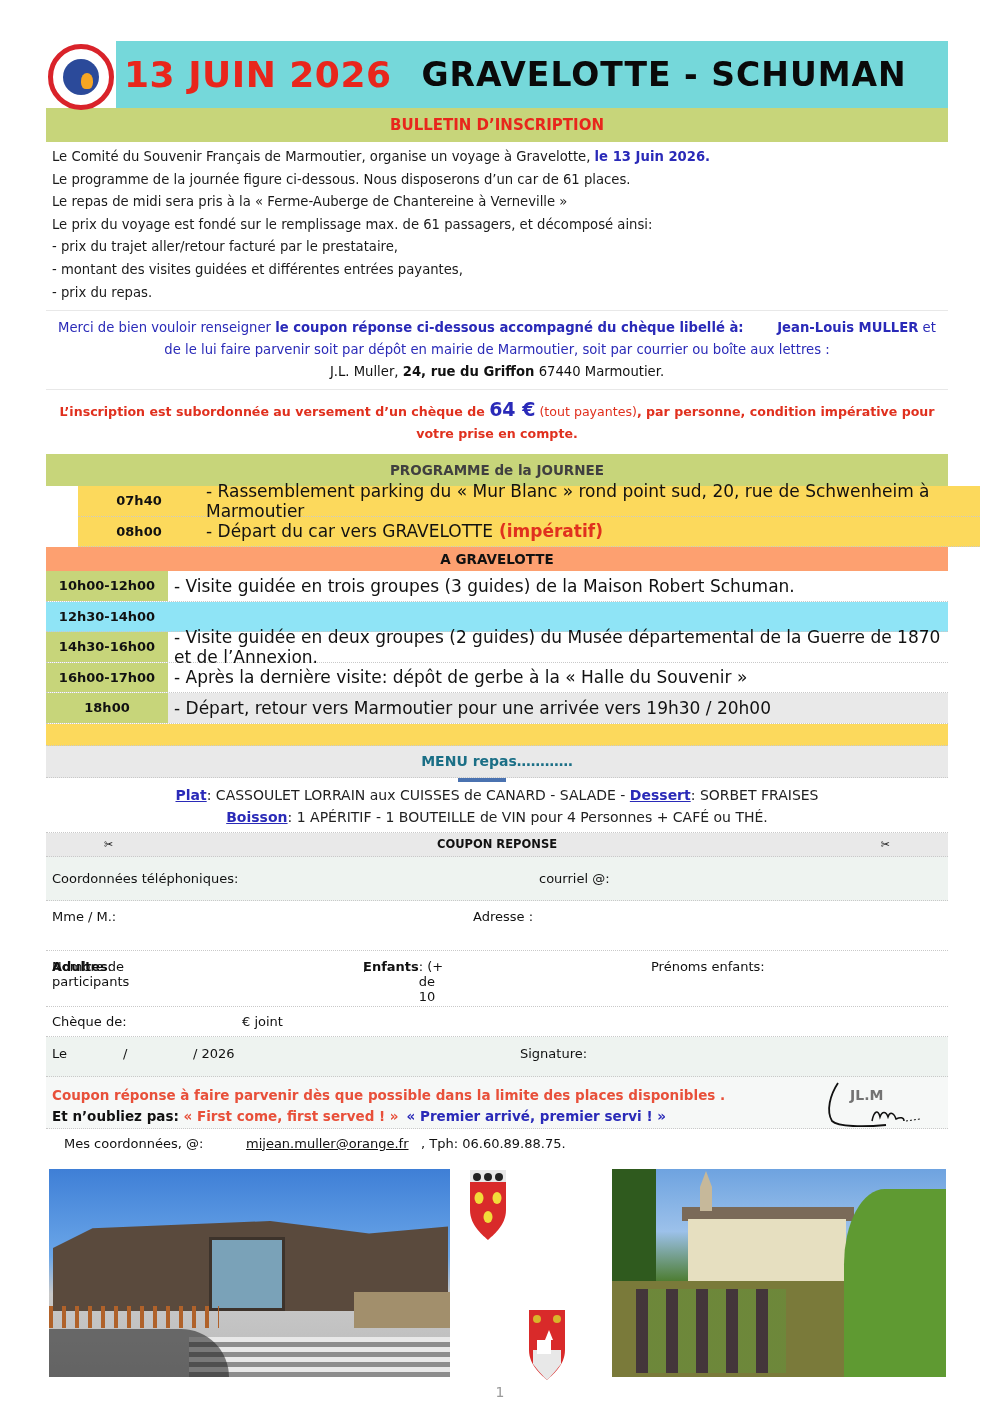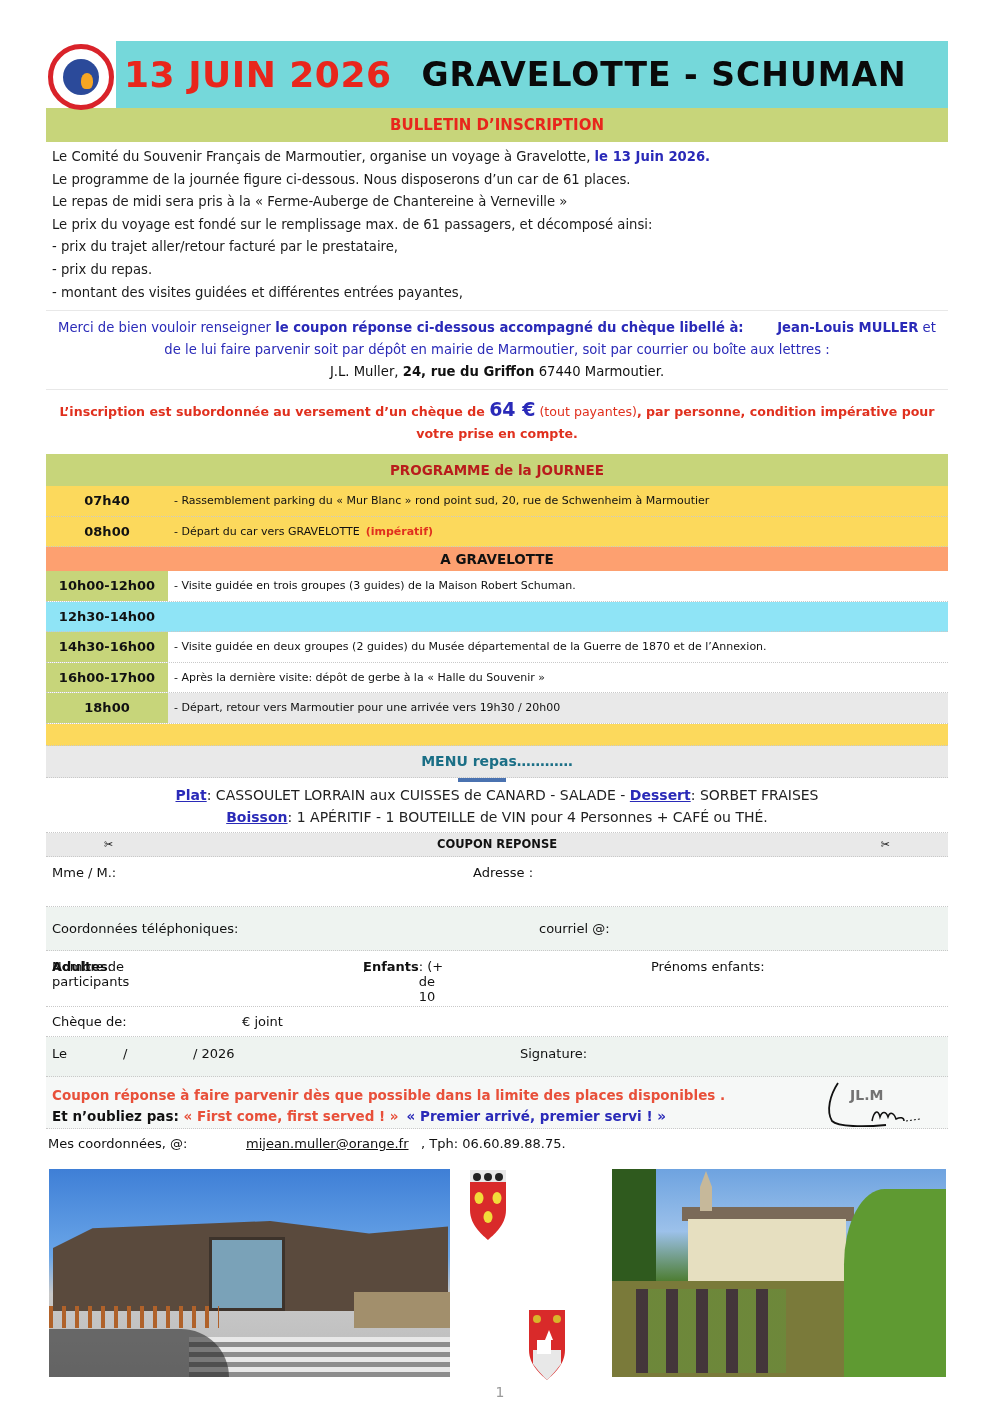--- a/index.html
+++ b/index.html
@@ -26,26 +26,26 @@
   .blue-bold { color: #2a2ab8; font-weight: bold; }
 
   .merci { padding: 6px 10px 6px 10px; text-align: center; font-size: 13.2px; line-height: 22px; color: #2a2ab8; border-bottom: 1px solid #e8e8e8; }
   .merci .b { font-weight: bold; }
   .merci .addr { color: #111; }
 
   .inscr { padding: 8px 10px 6px 10px; text-align: center; font-size: 12.6px; line-height: 22px; color: #e0301e; font-weight: bold; }
   .inscr .price { color: #2a2ab8; font-size: 19px; }
   .inscr .note { font-weight: normal; }
 
-  .prog-head { height: 32px; background: #c7d57a; font-size: 13.5px; font-weight: bold; color: #b91c1c; margin-top: 3px; }
+  .prog-head { height: 32px; background: #c7d57a; font-size: 13.5px; font-weight: bold; color: #404040; margin-top: 3px; }
 
   .row { display: flex; width: 902px; height: 30.5px; border-bottom: 1px dotted #c9c9c9; }
   .row .time { width: 122px; display: flex; align-items: center; justify-content: center; font-size: 13px; font-weight: bold; color: #111; }
-  .row .desc { flex: 1; display: flex; align-items: center; padding-left: 6px; font-size: 11px; color: #111; }
-  .yellow { background: #fcd95c; }
+  .row .desc { flex: 1; display: flex; align-items: center; padding-left: 6px; font-size: 17px; color: #111; }
+  .yellow { background: #fcd95c; margin-left: 32px; }
   .green { background: #c7d57a; }
   .white { background: #ffffff; }
   .cyan { background: #8fe4f6; }
   .grey { background: #e9e9e9; }
   .orange { background: #fda070; }
   .center { justify-content: center !important; padding-left: 0 !important; font-weight: bold; }
   .imperatif { color: #e0301e; font-weight: bold; margin-left: 6px; }
 
   .gravelotte { height: 24px; font-size: 13.5px; font-weight: bold; }
   .spacer-yellow { height: 22px; background: #fcd95c; border-bottom: 1px dotted #c9c9c9; }
@@ -120,22 +120,22 @@
   </div>
 
   <div class="band bulletin">BULLETIN D’INSCRIPTION</div>
 
   <div class="intro">
     <p><span>Le Comité du Souvenir Français de Marmoutier, organise un voyage à Gravelotte, </span><span class="blue-bold">le 13 Juin 2026.</span></p>
     <p>Le programme de la journée figure ci-dessous. Nous disposerons d’un car de 61 places.</p>
     <p>Le repas de midi sera pris à la « Ferme-Auberge de Chantereine à Verneville »</p>
     <p>Le prix du voyage est fondé sur le remplissage max. de 61 passagers, et décomposé ainsi:</p>
     <p>- prix du trajet aller/retour facturé par le prestataire,</p>
+    <p>- montant des visites guidées et différentes entrées payantes,</p>
     <p>- prix du repas.</p>
-    <p>- montant des visites guidées et différentes entrées payantes,</p>
   </div>
 
   <div class="merci">
     <span>Merci de bien vouloir renseigner </span><span class="b">le coupon réponse ci-dessous accompagné du chèque libellé à:</span>&nbsp;&nbsp;&nbsp;&nbsp;&nbsp;&nbsp;&nbsp;&nbsp;<span class="b">Jean-Louis MULLER</span><span> et de le lui faire parvenir soit par dépôt en mairie de Marmoutier, soit par courrier ou boîte aux lettres :</span><br>
     <span class="addr"><span>J.L. Muller, </span><b>24, rue du Griffon</b><span> 67440 Marmoutier.</span></span>
   </div>
 
   <div class="inscr">
     <span>L’inscription est subordonnée au versement d’un chèque de </span><span class="price">64 €</span><span class="note"> (tout payantes)</span><span>, par personne, condition impérative pour votre prise en compte.</span>
   </div>
@@ -183,27 +183,27 @@
     <div><span class="link">Plat</span><span>: CASSOULET LORRAIN aux CUISSES de CANARD -  SALADE   -  </span><span class="link">Dessert</span><span>: SORBET FRAISES</span></div>
     <div><span class="link">Boisson</span><span>: 1 APÉRITIF -  1 BOUTEILLE de VIN pour 4 Personnes  +  CAFÉ ou THÉ.</span></div>
   </div>
 
   <div class="coupon-head">
     <span>✂</span>
     <span class="t">COUPON REPONSE</span>
     <span>✂</span>
   </div>
 
+  <div class="frow bg-light" style="height:44px;">
+    <span style="left:6px;top:14px;">Coordonnées téléphoniques:</span>
+    <span style="left:493px;top:14px;">courriel @:</span>
+  </div>
   <div class="frow bg-white" style="height:50px;">
     <span style="left:6px;top:8px;">Mme / M.:</span>
     <span style="left:427px;top:8px;">Adresse :</span>
-  </div>
-  <div class="frow bg-light" style="height:44px;">
-    <span style="left:6px;top:14px;">Coordonnées téléphoniques:</span>
-    <span style="left:493px;top:14px;">courriel @:</span>
   </div>
   <div class="frow bg-white" style="height:56px;">
     <span style="left:6px;top:8px;"><span>Nombre de participants </span><b>Adultes</b><span>:</span></span>
     <span style="left:317px;top:8px;"><span>, </span><b>Enfants</b><span>: (+ de 10 ans et - de 18 ans):</span></span>
     <span style="left:605px;top:8px;">Prénoms enfants:</span>
   </div>
   <div class="frow bg-white" style="height:30px;">
     <span style="left:6px;top:7px;">Chèque de:</span>
     <span style="left:196px;top:7px;">€  joint</span>
   </div>
@@ -219,21 +219,21 @@
     <span class="l2"><span>Et n’oubliez pas: </span><span class="red">« First come, first served ! »</span><span class="blue">« Premier arrivé, premier servi ! »</span></span>
     <svg class="sig" viewBox="0 0 100 48">
       <path d="M14 2 C6 14, 2 30, 8 40 C14 46, 40 46, 62 44" stroke="#111" stroke-width="1.8" fill="none"></path>
       <path d="M48 40 C50 30, 54 28, 56 36 C58 30, 62 30, 64 36 C66 30, 70 32, 72 38 C76 36, 80 36, 80 40" stroke="#111" stroke-width="1.5" fill="none"></path>
       <path d="M82 40 L96 38" stroke="#111" stroke-width="1" stroke-dasharray="2,2"></path>
     </svg>
     <span class="jlm">JL.M</span>
   </div>
 
   <div class="contact">
-    <span style="left:2px;text-align:center;">Mes coordonnées, @:</span>
+    <span style="left:18px;text-align:center;">Mes coordonnées, @:</span>
     <span class="email" style="left:200px;">mijean.muller@orange.fr</span>
     <span style="left:375px;">,   Tph: 06.60.89.88.75.</span>
   </div>
 </div>
 
 <div class="images">
   <div class="img-left">
     <div class="bldg"></div>
     <div class="bldg-glass"></div>
     <div class="bollards"></div>

